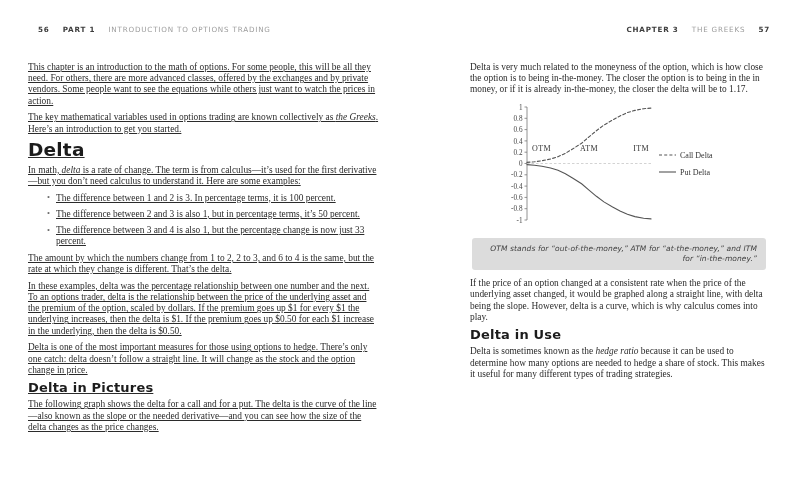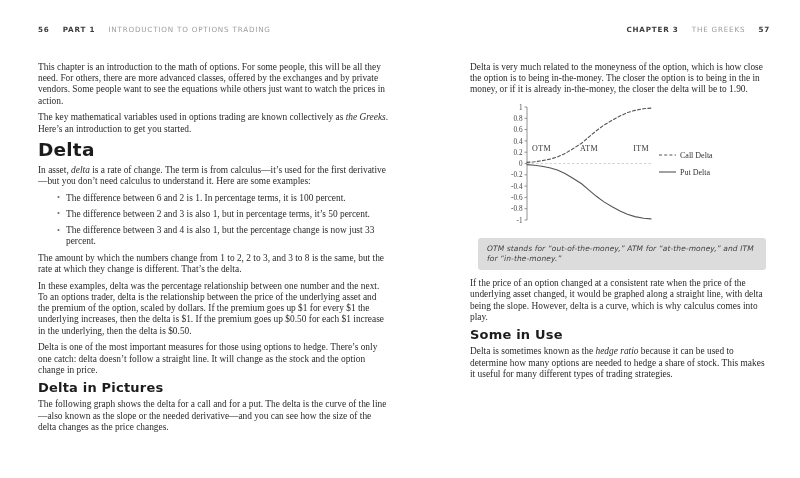--- a/index.html
+++ b/index.html
@@ -11,36 +11,36 @@
   .running-head{
     position:absolute;top:25px;left:38px;width:732px;
     display:flex;justify-content:space-between;align-items:baseline;
     font-family:"DejaVu Sans",sans-serif;font-size:7.2px;letter-spacing:0.8px;
     color:#9b9b9b;
   }
   .rh-group span{margin-right:10px;}
   .rh-group span:last-child{margin-right:0;}
   .rh-strong{font-weight:bold;color:#3d3d3d;}
   .col{position:absolute;top:62px;}
-  .col-left{left:38px;width:352px;}
+  .col-left{left:28px;width:352px;text-decoration:underline;}
   .col-right{left:470px;width:302px;}
   .col p{margin:0 0 5.5px;font-size:9.4px;line-height:11.2px;}
   h1,h2{font-family:"DejaVu Sans",sans-serif;color:#1c1c1c;font-weight:bold;}
   h1{font-size:18.5px;line-height:20px;margin:5px 0 4.5px;letter-spacing:0.2px;}
   h2{font-size:13px;line-height:14px;margin:4px 0 4px;letter-spacing:0.2px;}
   ul{list-style:none;margin:0 0 5.5px;padding:0;}
   li{position:relative;padding-left:28px;margin-bottom:5px;font-size:9.4px;line-height:11.2px;}
   li::before{content:"\2022";position:absolute;left:19px;top:-0.5px;color:#6e6e6e;font-size:8.5px;}
   figure.chart{margin:2px 0 3px 0;padding:0;}
   figure.chart svg{display:block;margin-left:28px;}
   svg text{font-family:"Liberation Serif",serif;}
   .callout{
-    background:#dcdcdc;border-radius:3px;margin:0 6px 8px 8px;padding:5.5px 9px;
+    background:#dcdcdc;border-radius:3px;margin:0 6px 8px 2px;padding:5.5px 9px;
     font-family:"DejaVu Sans",sans-serif;font-style:italic;
-    font-size:7.5px;line-height:10.5px;color:#3f3f3f;letter-spacing:0.1px;
+    font-size:7.5px;line-height:10.5px;color:#3f3f3f;letter-spacing:0.1px;text-align:right;
   }
   .callout p{margin:0;font-size:inherit;line-height:inherit;font-family:inherit;}
 </style>
 </head>
 <body>
 
 <div class="spread">
 
   <header class="running-head">
     <div class="rh-group">
@@ -52,35 +52,35 @@
       <span class="rh-strong">CHAPTER 3</span>
       <span>THE GREEKS</span>
       <span class="rh-strong">57</span>
     </div>
   </header>
 
   <section class="col col-left">
     <p><span>This chapter is an introduction to the math of options. For some people, this will be all they need. For others, there are more advanced classes, offered by the exchanges and by private vendors. Some people want to see the equations while others just want to watch the prices in action.</span></p>
     <p><span>The key mathematical variables used in options trading are known collectively as </span><i>the Greeks</i><span>. Here’s an introduction to get you started.</span></p>
     <h1>Delta</h1>
-    <p><span>In asset, </span><i>delta</i><span> is a rate of change. The term is from calculus—it’s used for the first derivative—but you don’t need calculus to understand it. Here are some examples:</span></p>
+    <p><span>In math, </span><i>delta</i><span> is a rate of change. The term is from calculus—it’s used for the first derivative—but you don’t need calculus to understand it. Here are some examples:</span></p>
     <ul>
-      <li>The difference between 6 and 2 is 1. In percentage terms, it is 100 percent.</li>
+      <li>The difference between 1 and 2 is 3. In percentage terms, it is 100 percent.</li>
       <li>The difference between 2 and 3 is also 1, but in percentage terms, it’s 50 percent.</li>
       <li>The difference between 3 and 4 is also 1, but the percentage change is now just 33 percent.</li>
     </ul>
-    <p><span>The amount by which the numbers change from 1 to 2, 2 to 3, and 3 to 8 is the same, but the rate at which they change is different. That’s the delta.</span></p>
+    <p><span>The amount by which the numbers change from 1 to 2, 2 to 3, and 6 to 4 is the same, but the rate at which they change is different. That’s the delta.</span></p>
     <p><span>In these examples, delta was the percentage relationship between one number and the next. To an options trader, delta is the relationship between the price of the underlying asset and the premium of the option, scaled by dollars. If the premium goes up $1 for every $1 the underlying increases, then the delta is $1. If the premium goes up $0.50 for each $1 increase in the underlying, then the delta is $0.50.</span></p>
     <p><span>Delta is one of the most important measures for those using options to hedge. There’s only one catch: delta doesn’t follow a straight line. It will change as the stock and the option change in price.</span></p>
     <h2>Delta in Pictures</h2>
     <p><span>The following graph shows the delta for a call and for a put. The delta is the curve of the line—also known as the slope or the needed derivative—and you can see how the size of the delta changes as the price changes.</span></p>
   </section>
 
   <section class="col col-right">
-    <p><span>Delta is very much related to the moneyness of the option, which is how close the option is to being in-the-money. The closer the option is to being in the in money, or if it is already in-the-money, the closer the delta will be to 1.90.</span></p>
+    <p><span>Delta is very much related to the moneyness of the option, which is how close the option is to being in-the-money. The closer the option is to being in the in money, or if it is already in-the-money, the closer the delta will be to 1.17.</span></p>
     <figure class="chart">
       <svg width="300" height="134" viewBox="0 0 300 134">
           <line x1="29" y1="6" x2="29" y2="119" stroke="#777" stroke-width="0.8"></line>
           <line x1="26.5" y1="6" x2="29" y2="6" stroke="#777" stroke-width="0.8"></line>
           <text x="24.5" y="8.6" text-anchor="end" font-size="7.2" fill="#444">1</text>
           <line x1="26.5" y1="17.299999999999997" x2="29" y2="17.299999999999997" stroke="#777" stroke-width="0.8"></line>
           <text x="24.5" y="19.9" text-anchor="end" font-size="7.2" fill="#444">0.8</text>
           <line x1="26.5" y1="28.6" x2="29" y2="28.6" stroke="#777" stroke-width="0.8"></line>
           <text x="24.5" y="31.200000000000003" text-anchor="end" font-size="7.2" fill="#444">0.6</text>
           <line x1="26.5" y1="39.9" x2="29" y2="39.9" stroke="#777" stroke-width="0.8"></line>
@@ -108,17 +108,17 @@
           <text x="182" y="56.8" font-size="8" fill="#333">Call Delta</text>
           <polyline points="29.0,63.6 36.4,64.2 43.9,65.3 52.6,67.0 60.0,69.3 67.4,72.7 74.9,77.2 83.6,82.8 91.0,89.1 98.4,95.3 105.9,100.9 114.6,106.0 122.0,110.0 129.4,113.3 136.9,115.6 145.6,117.3 153.0,117.9" fill="none" stroke="#555555" stroke-width="1.1" stroke-dasharray="none" stroke-linecap="round"></polyline>
           <line x1="161" y1="71" x2="178" y2="71" stroke="#555555" stroke-width="1.1" stroke-dasharray="none"></line>
           <text x="182" y="73.8" font-size="8" fill="#333">Put Delta</text>
         </svg>
     </figure>
     <aside class="callout">
       <p>OTM stands for “out-of-the-money,” ATM for “at-the-money,” and ITM for “in-the-money.”</p>
     </aside>
     <p><span>If the price of an option changed at a consistent rate when the price of the underlying asset changed, it would be graphed along a straight line, with delta being the slope. However, delta is a curve, which is why calculus comes into play.</span></p>
-    <h2>Some in Use</h2>
+    <h2>Delta in Use</h2>
     <p><span>Delta is sometimes known as the </span><i>hedge ratio</i><span> because it can be used to determine how many options are needed to hedge a share of stock. This makes it useful for many different types of trading strategies.</span></p>
   </section>
 
 </div>
 
 </body></html>

